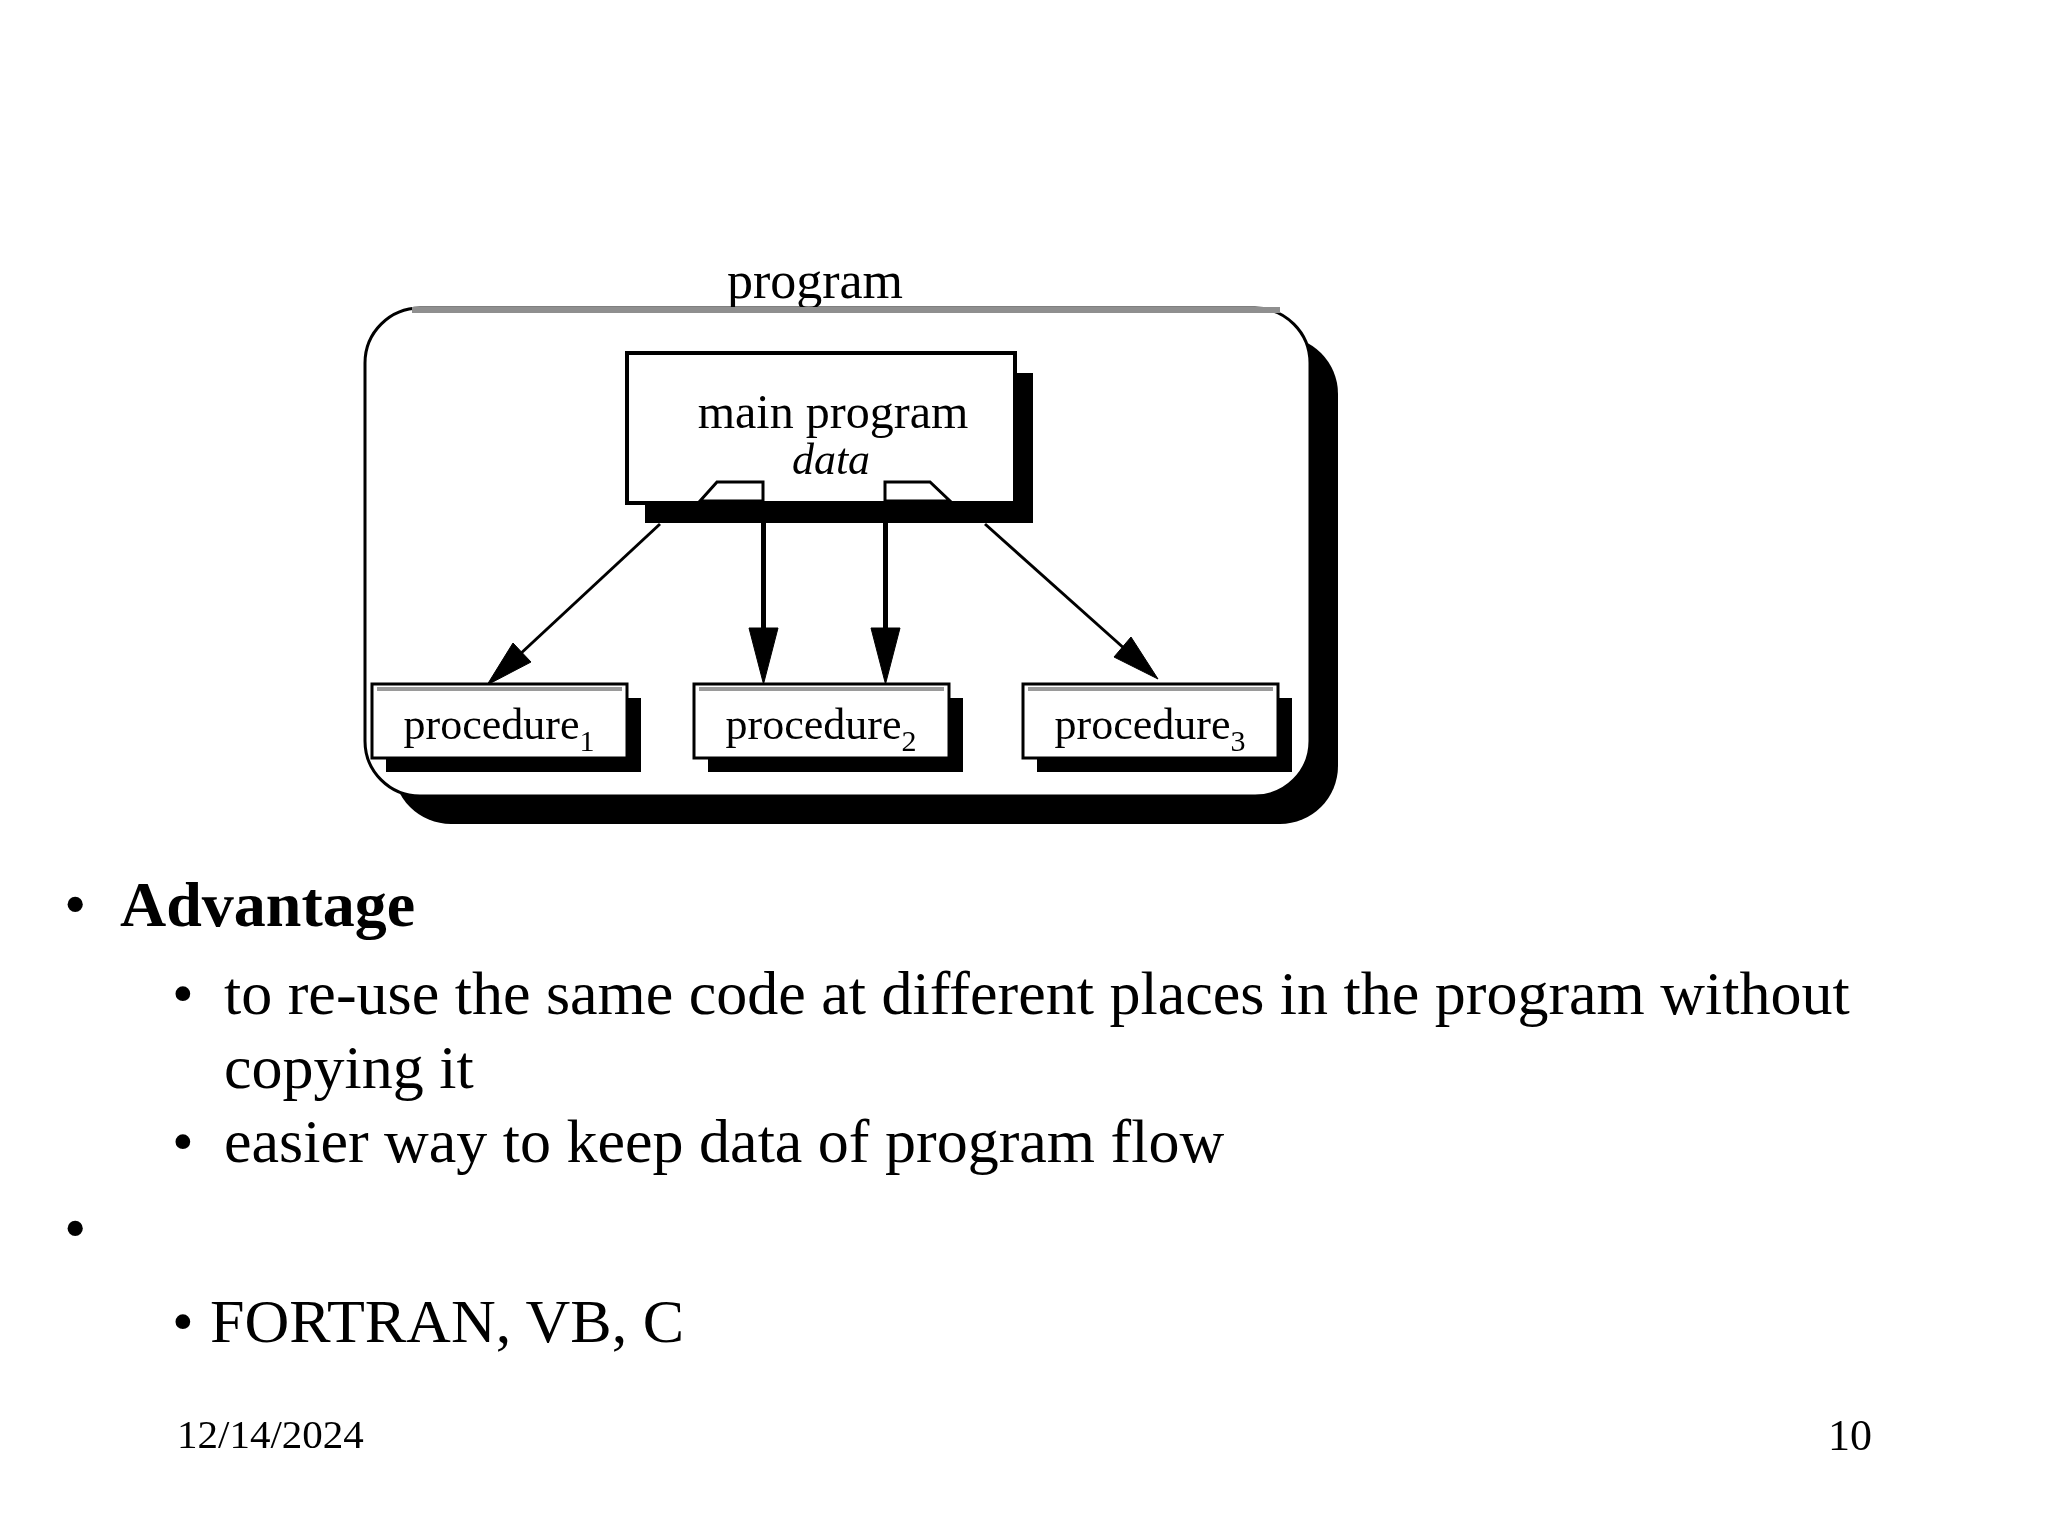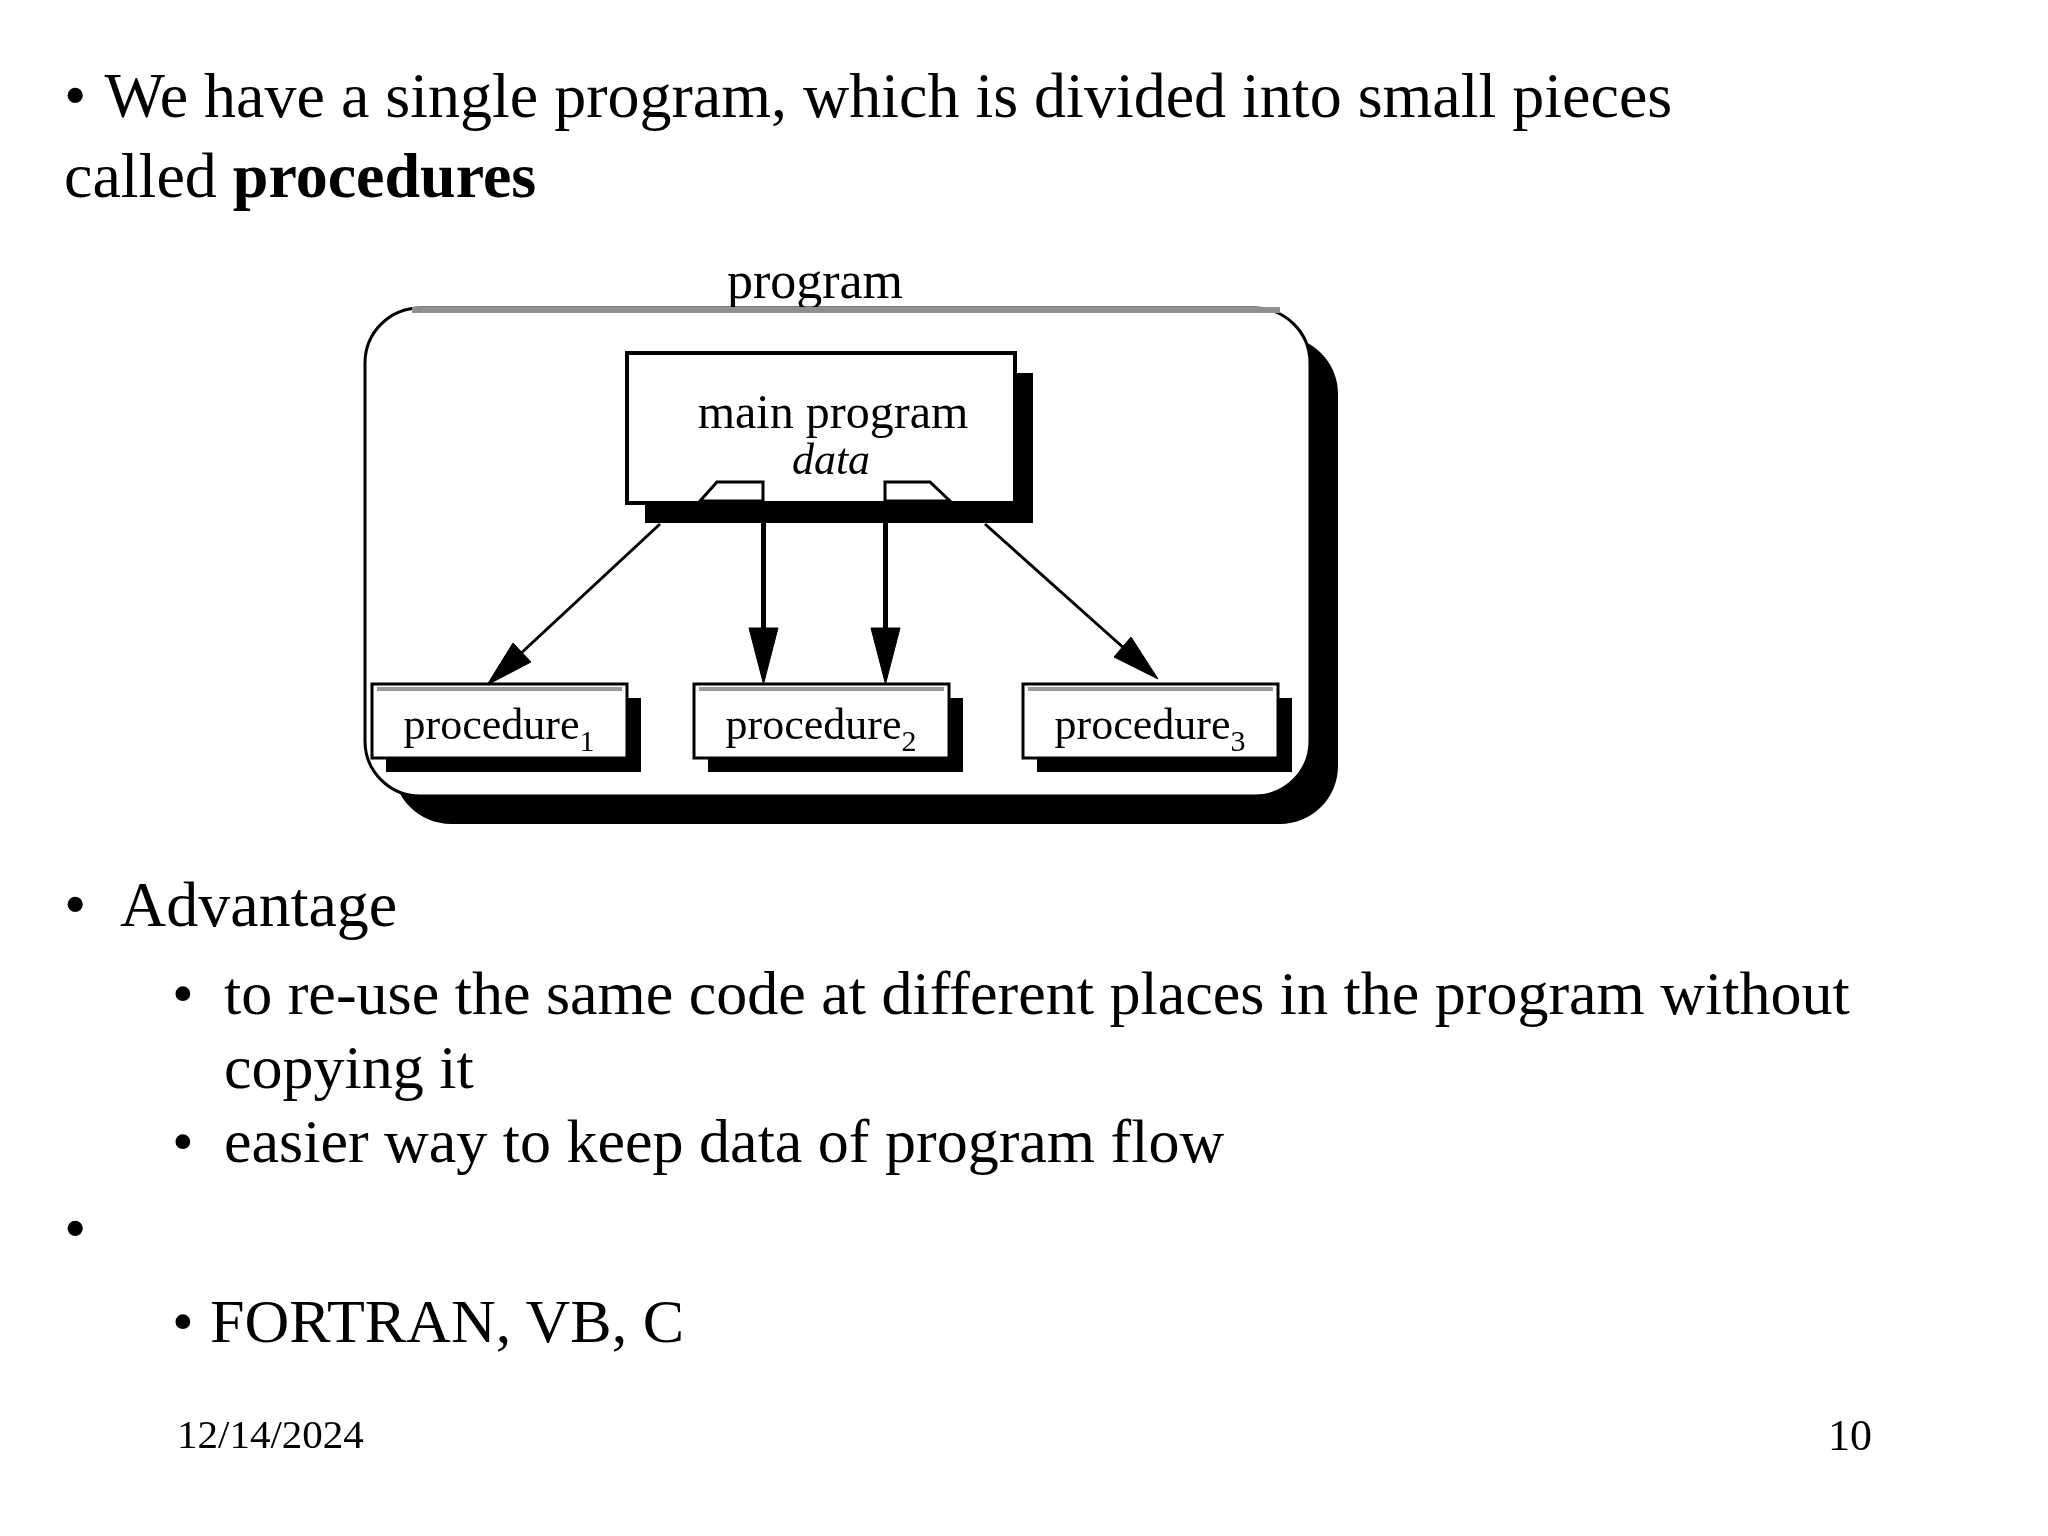--- a/index.html
+++ b/index.html
@@ -27,21 +27,21 @@
 
   
   .bullet-row { position: absolute; display: flex; align-items: flex-start; }
   .bullet-row .bullet { flex: 0 0 auto; }
   .lvl1 { left: 64px; font-size: 64px; line-height: 78px; }
   .lvl1 .bullet { width: 56px; }
   .lvl2 { left: 172px; font-size: 62px; line-height: 74px; }
   .lvl2 .bullet { width: 52px; }
   .lvl2.tight .bullet { width: 38px; }
   .lvl2 .text { white-space: normal; max-width: 1680px; }
-  .bold { font-weight: normal; }
+  .bold { font-weight: bold; }
 
   
   .diagram {
     position: absolute;
     left: 350px;
     top: 236px;
     width: 1010px;
     height: 620px;
   }
   .diagram svg { display: block; width: 100%; height: 100%; }
@@ -52,24 +52,20 @@
 
   
   .footer-date { position: absolute; left: 177px;  top: 1410px; font-size: 41px; }
   .footer-page { position: absolute; left: 1828px; top: 1410px; font-size: 44px; }
 </style>
 </head>
 <body>
 
 <div class="slide">
 
-  <div class="intro">
-    <span class="bullet">•</span><span>We have a single program, which is divided into small pieces</span><br>
-    <span>called </span><b>procedures</b>
-  </div>
 
   <div class="diagram">
     <svg viewBox="0 0 1010 620">
 
       <text x="465" y="62" font-size="52" text-anchor="middle">program</text>
 
       <g>
         <rect x="43" y="100" width="945" height="488" rx="58" ry="58" fill="#000000"></rect>
         <rect x="15" y="72" width="945" height="488" rx="55" ry="55" fill="#ffffff" stroke="#000000" stroke-width="3"></rect>
         <line x1="62" y1="74" x2="930" y2="74" stroke="#8f8f8f" stroke-width="6"></line>

